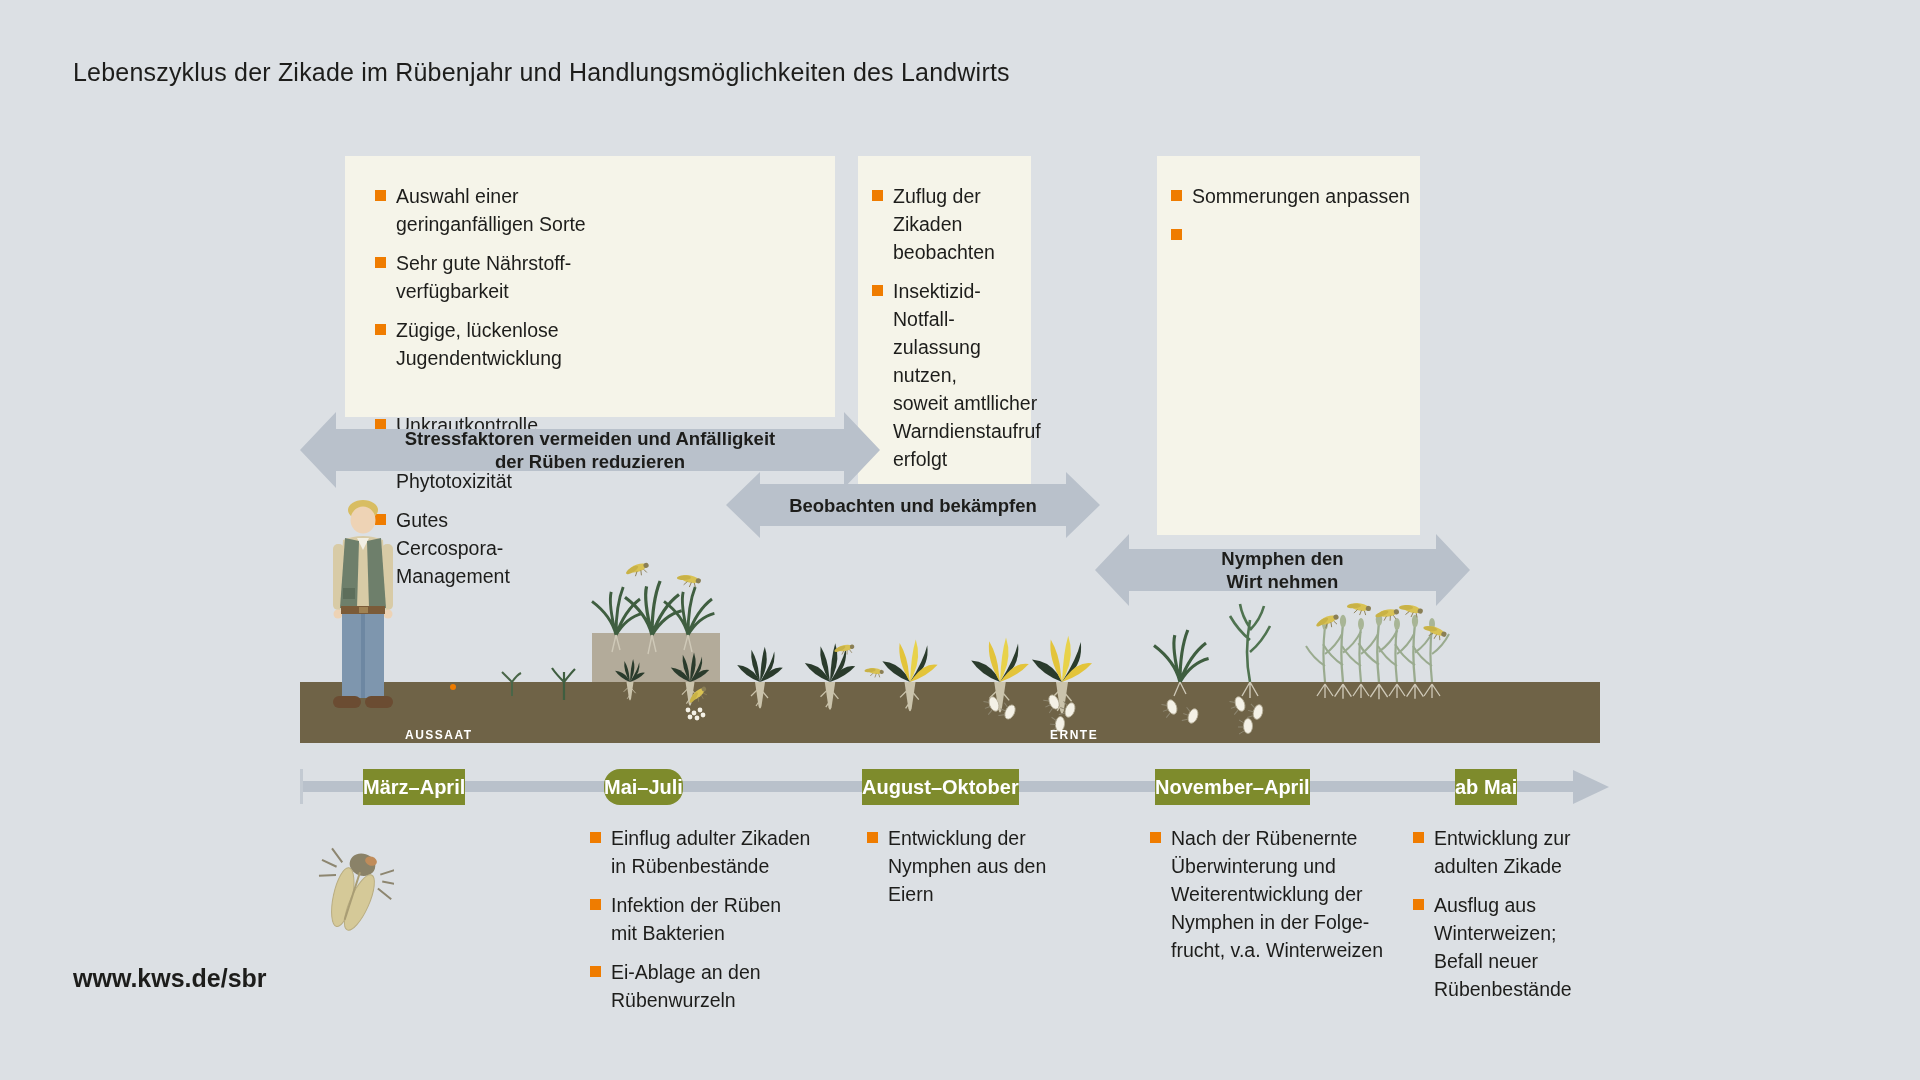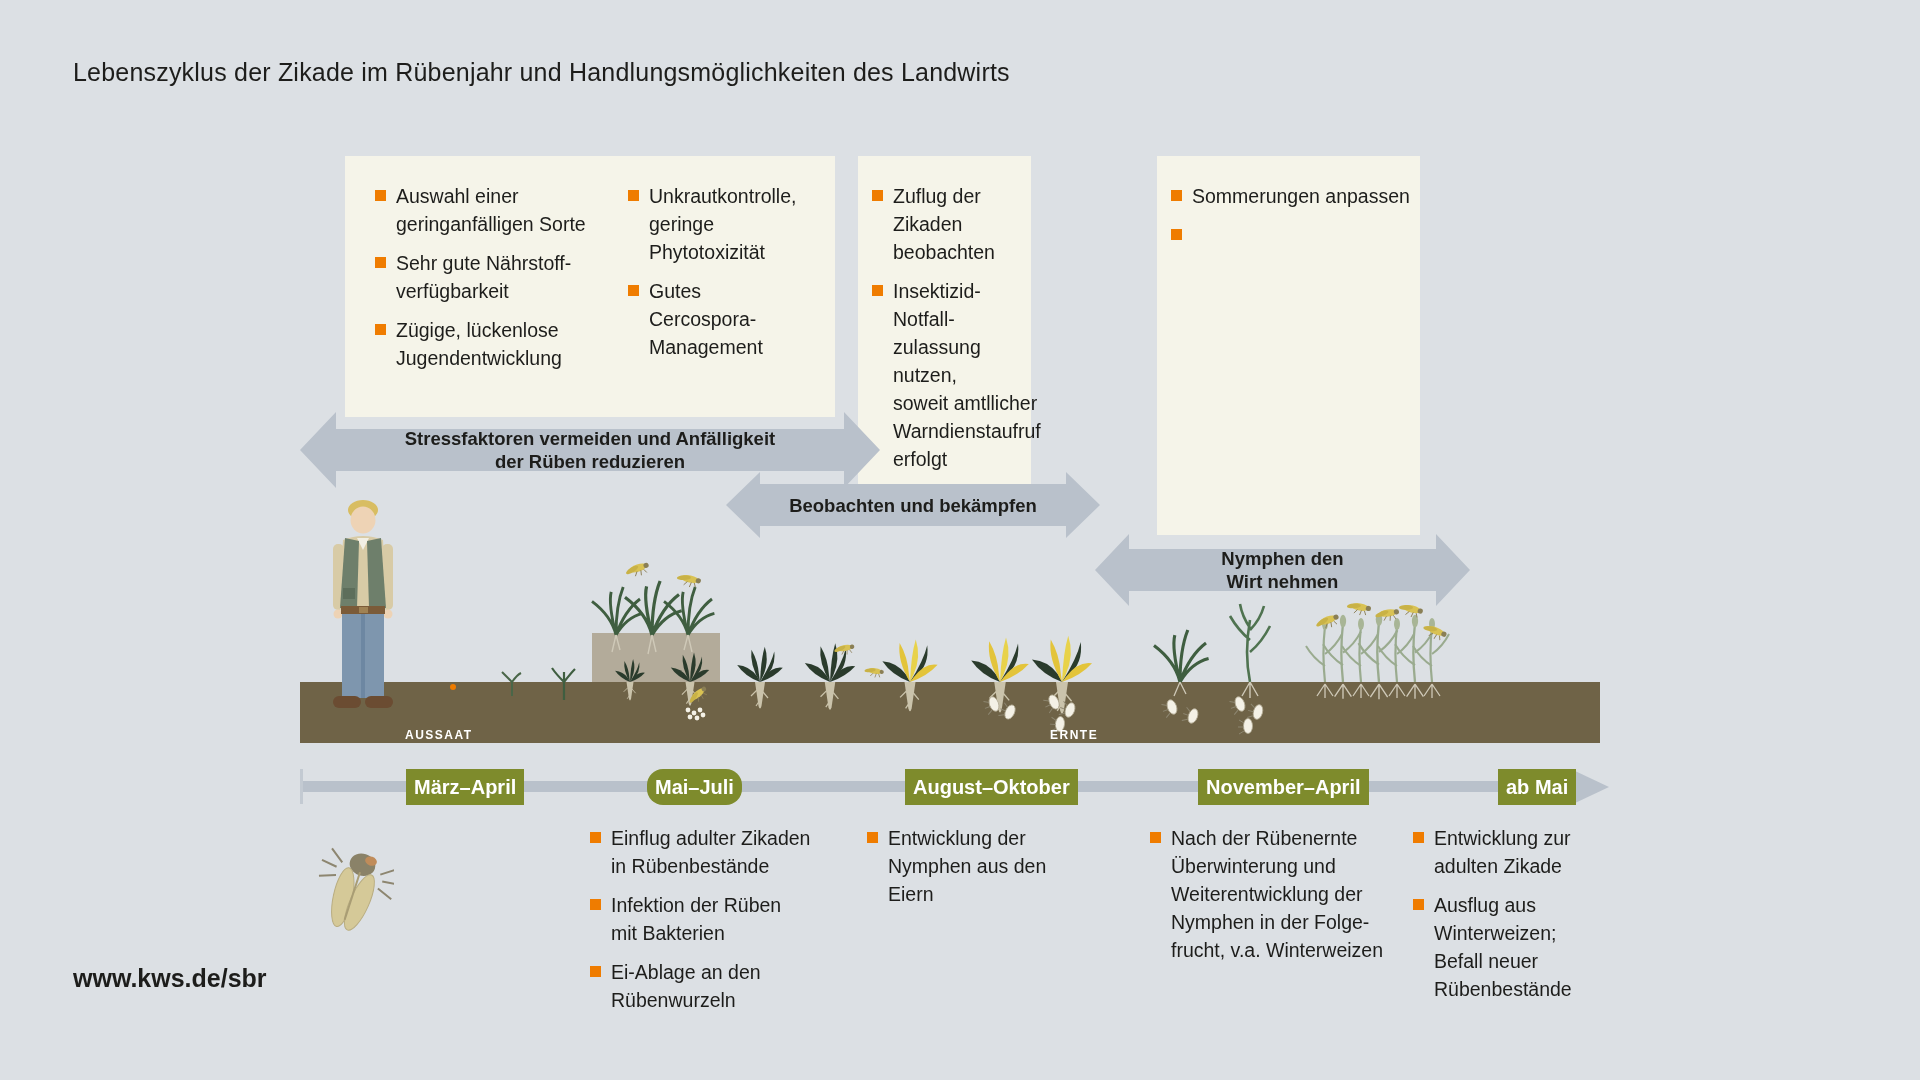--- a/index.html
+++ b/index.html
@@ -7,21 +7,21 @@
     --green:#7e8b2c; --soil:#6f6347; --ink:#1d1d1b;
   }
   *{margin:0;padding:0;box-sizing:border-box;}
   html,body{background:#fff;}
   .canvas{
     position:relative;width:1920px;height:1080px;overflow:hidden;
     background:var(--bg);
     font-family:"Liberation Sans","DejaVu Sans",sans-serif;color:var(--ink);
   }
   .title{position:absolute;left:73px;top:58px;font-size:25px;font-weight:normal;letter-spacing:.2px;}
-  .panel{position:absolute;background:var(--panel);}
+  .panel{position:absolute;background:var(--panel);flex-direction:column;}
   #box1{left:345px;top:156px;width:490px;height:261px;padding:26px 18px 18px 30px;display:flex;gap:28px;}
   #box2{left:858px;top:156px;width:173px;height:341px;padding:26px 10px 18px 14px;}
   #box3{left:1157px;top:156px;width:263px;height:379px;padding:26px 10px 18px 14px;}
   .col1{width:225px;flex:none;}
   .col2{width:200px;flex:none;}
   ul.blist{list-style:none;}
   .li{display:flex;gap:10px;margin-bottom:11px;}
   .bsq{width:11px;height:11px;background:var(--accent);margin-top:8px;flex:none;}
   .btxt{white-space:pre-line;font-size:19.5px;line-height:28px;color:var(--ink);}
   .arrow{position:absolute;}
@@ -32,22 +32,22 @@
     font-weight:bold;font-size:18.5px;line-height:23px;white-space:pre-line;
   }
   #arrow1{left:300px;top:412px;width:580px;height:76px;}
   #arrow2{left:726px;top:472px;width:374px;height:66px;}
   #arrow3{left:1095px;top:534px;width:375px;height:72px;}
   .tl-bar{position:absolute;left:303px;top:781px;width:1272px;height:11px;background:var(--arrowc);}
   .tl-head{position:absolute;left:1573px;top:770px;width:0;height:0;
     border-left:36px solid var(--arrowc);border-top:17px solid transparent;border-bottom:17px solid transparent;}
   .tl-tick{position:absolute;left:300px;top:769px;width:3px;height:35px;background:#c3cad2;}
   .tl-label{
-    position:absolute;top:769px;height:36px;line-height:36px;padding:0 8px;
-    background:var(--green);color:#fff;font-weight:bold;font-size:20px;white-space:nowrap;margin-left:43px;
+    position:absolute;top:769px;height:36px;line-height:36px;padding:0 0;
+    background:var(--green);color:#fff;font-weight:bold;font-size:20px;white-space:nowrap;
   }
   #ml1{left:363px;} #ml2{left:604px;border-radius:16px;} #ml3{left:862px;} #ml4{left:1155px;} #ml5{left:1455px;}
   .phase-list{position:absolute;top:824px;}
   #pl1{left:590px;width:290px;} #pl2{left:867px;width:255px;} #pl3{left:1150px;width:270px;} #pl4{left:1413px;width:210px;}
   .website{position:absolute;left:73px;top:964px;font-size:25px;font-weight:bold;}
   .field{position:absolute;left:300px;top:480px;width:1310px;height:270px;}
   .bigcicada{position:absolute;left:310px;top:845px;width:84px;height:104px;}
 </style>
 </head>
 <body>

